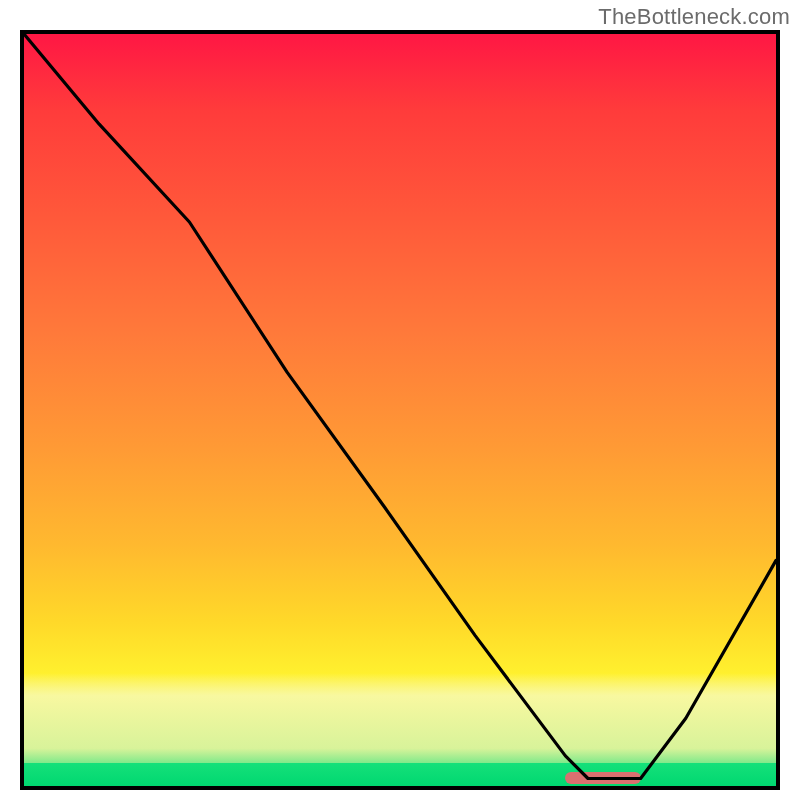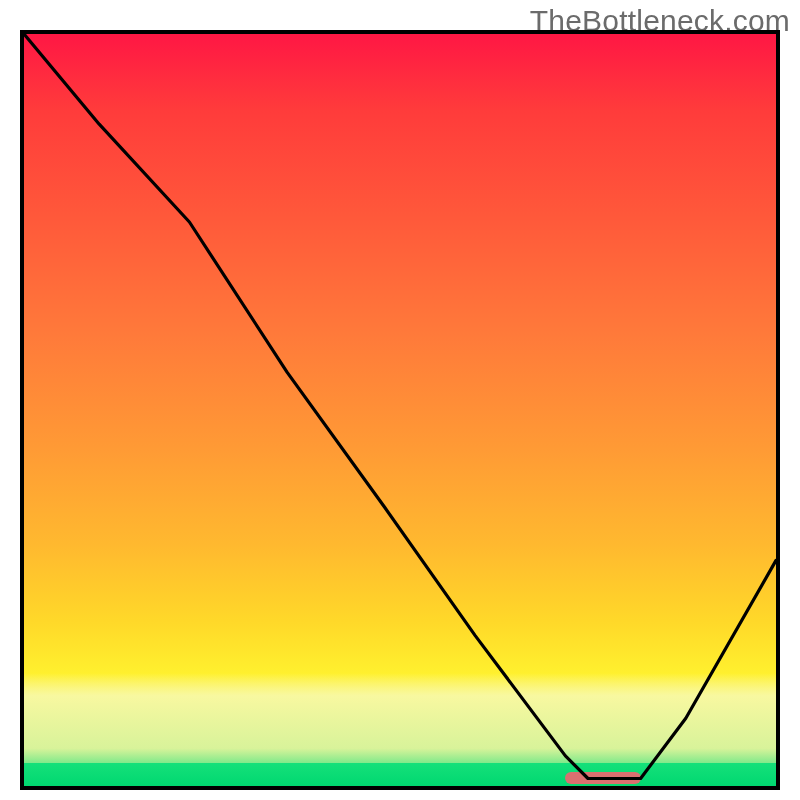--- a/index.html
+++ b/index.html
@@ -13,21 +13,21 @@
   }
   .canvas {
     position: relative;
     width: 800px;
     height: 800px;
   }
   .watermark {
     position: absolute;
     top: 4px;
     right: 10px;
-    font-size: 30px;
+    font-size: 22px;
     font-weight: 500;
     color: #6b6b6b;
     letter-spacing: 0.2px;
     user-select: none;
   }
   .plot-area {
     position: absolute;
     left: 20px;
     top: 30px;
     width: 760px;

